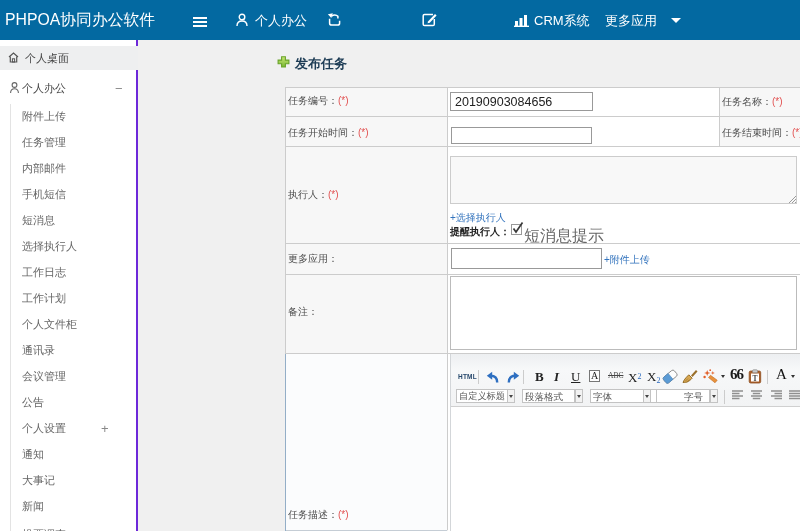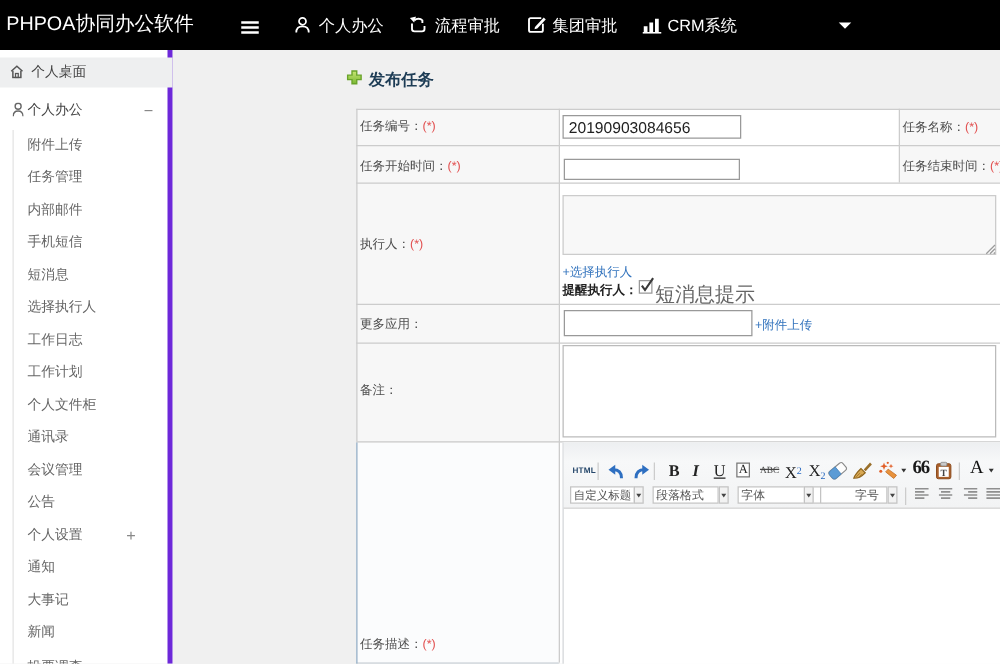--- a/index.html
+++ b/index.html
@@ -1,27 +1,27 @@
 <!DOCTYPE html>
 <html><head>
 <meta charset="utf-8">
 <style>
 * { margin:0; padding:0; box-sizing:border-box; }
 html,body { width:800px; height:531px; overflow:hidden; font-family:"Liberation Sans", sans-serif; background:#f0f0f0; position:relative; }
 .abs { position:absolute; }
 
 
-#topbar { position:absolute; left:0; top:0; width:800px; height:40px; background:#000000; }
+#topbar { position:absolute; left:0; top:0; width:800px; height:40px; background:#0369a1; }
 #logo { position:absolute; left:5px; top:0; line-height:40px; font-size:15.8px; color:#fff; }
 .navtxt { position:absolute; top:0; line-height:41px; font-size:13px; color:#fff; }
 .burger { position:absolute; left:193px; top:17px; width:14px; height:2px; background:#fff; box-shadow:0 4px 0 #fff, 0 8px 0 #fff; }
 .nico { position:absolute; top:13px; }
 
 
-#sidebar { position:absolute; left:0; top:40px; width:138px; height:491px; background:#fff; border-right:4px solid #6d28d9; }
+#sidebar { position:absolute; left:0; top:40px; width:138px; height:491px; background:#fff; border-right:2px solid #6d28d9; }
 #sideline { position:absolute; left:10px; top:64px; width:1px; height:427px; background:#e3e3e3; }
 .sitem { position:absolute; left:22px; font-size:11px; color:#666; line-height:12px; white-space:nowrap; }
 .sitem.dark { color:#444; }
 .sgn { position:absolute; font-size:13px; color:#888; }
 #deskbg { position:absolute; left:0; top:6px; width:138px; height:24px; background:#eeeff0; }
 
 
 #title { position:absolute; left:295px; top:55px; font-size:13px; font-weight:bold; color:#1d3c55; }
 
 
@@ -51,33 +51,32 @@
   <svg class="nico" style="left:236px" width="12" height="14" viewBox="0 0 12 14">
     <circle cx="6" cy="4" r="2.8" fill="none" stroke="#fff" stroke-width="1.4"></circle>
     <path d="M1 13 C1 9.5 3 8 6 8 C9 8 11 9.5 11 13" fill="none" stroke="#fff" stroke-width="1.4"></path>
   </svg>
   <span class="navtxt" style="left:255px">个人办公</span>
   <svg class="nico" style="left:327px" width="14" height="14" viewBox="0 0 14 14">
     <path d="M2.6 5.8 V10.2 C2.6 11.4 3.4 12.1 4.6 12.1 H10.6 C11.8 12.1 12.6 11.4 12.6 10.2 V7.8" fill="none" stroke="#fff" stroke-width="1.5"></path>
     <path d="M4.6 3.2 C6.4 1.5 9.3 1.7 10.9 3.3 L10.9 5.4" fill="none" stroke="#fff" stroke-width="1.5"></path>
     <path d="M5.8 0.2 L0.9 1.3 L4.3 5 Z" fill="#fff"></path>
   </svg>
-  <span class="navtxt" style="left:348px">流程审批</span>
   <svg class="nico" style="left:422px" width="15" height="14" viewBox="0 0 15 14">
     <path d="M11 1.5 H2.5 C1.7 1.5 1.2 2 1.2 2.8 V11.2 C1.2 12 1.7 12.5 2.5 12.5 H11 C11.8 12.5 12.3 12 12.3 11.2 V6" fill="none" stroke="#fff" stroke-width="1.5"></path>
     <path d="M6 8.5 L13 1 L14.6 2.5 L7.8 9.7 L5.6 10.3 Z" fill="#fff"></path>
   </svg>
-  <span class="navtxt" style="left:442px">集团审批</span>
   <svg class="nico" style="left:514px;top:14px" width="16" height="13" viewBox="0 0 16 13">
     <rect x="1" y="7" width="3" height="5" fill="#fff"></rect>
     <rect x="5.5" y="4" width="3" height="8" fill="#fff"></rect>
     <rect x="10" y="1" width="3" height="11" fill="#fff"></rect>
     <rect x="0" y="11.6" width="15" height="1.4" fill="#fff"></rect>
   </svg>
   <span class="navtxt" style="left:534px">CRM系统</span>
+  <span class="navtxt" style="left:605px">更多应用</span>
   <div style="position:absolute;left:671px;top:18px;width:0;height:0;border:5px solid transparent;border-top:5.5px solid #fff;"></div>
 </div>
 
 <div id="sidebar">
   <div id="deskbg"></div>
   <div id="sideline"></div>
   <svg class="abs" style="left:8px;top:12px" width="11" height="11" viewBox="0 0 11 11">
     <path d="M1 5 L5.5 1 L10 5" fill="none" stroke="#555" stroke-width="1.2"></path>
     <path d="M2.3 4.6 V10 H8.7 V4.6" fill="none" stroke="#555" stroke-width="1.2"></path>
     <rect x="4.4" y="6.8" width="2.2" height="3.2" fill="none" stroke="#555" stroke-width="1"></rect>

